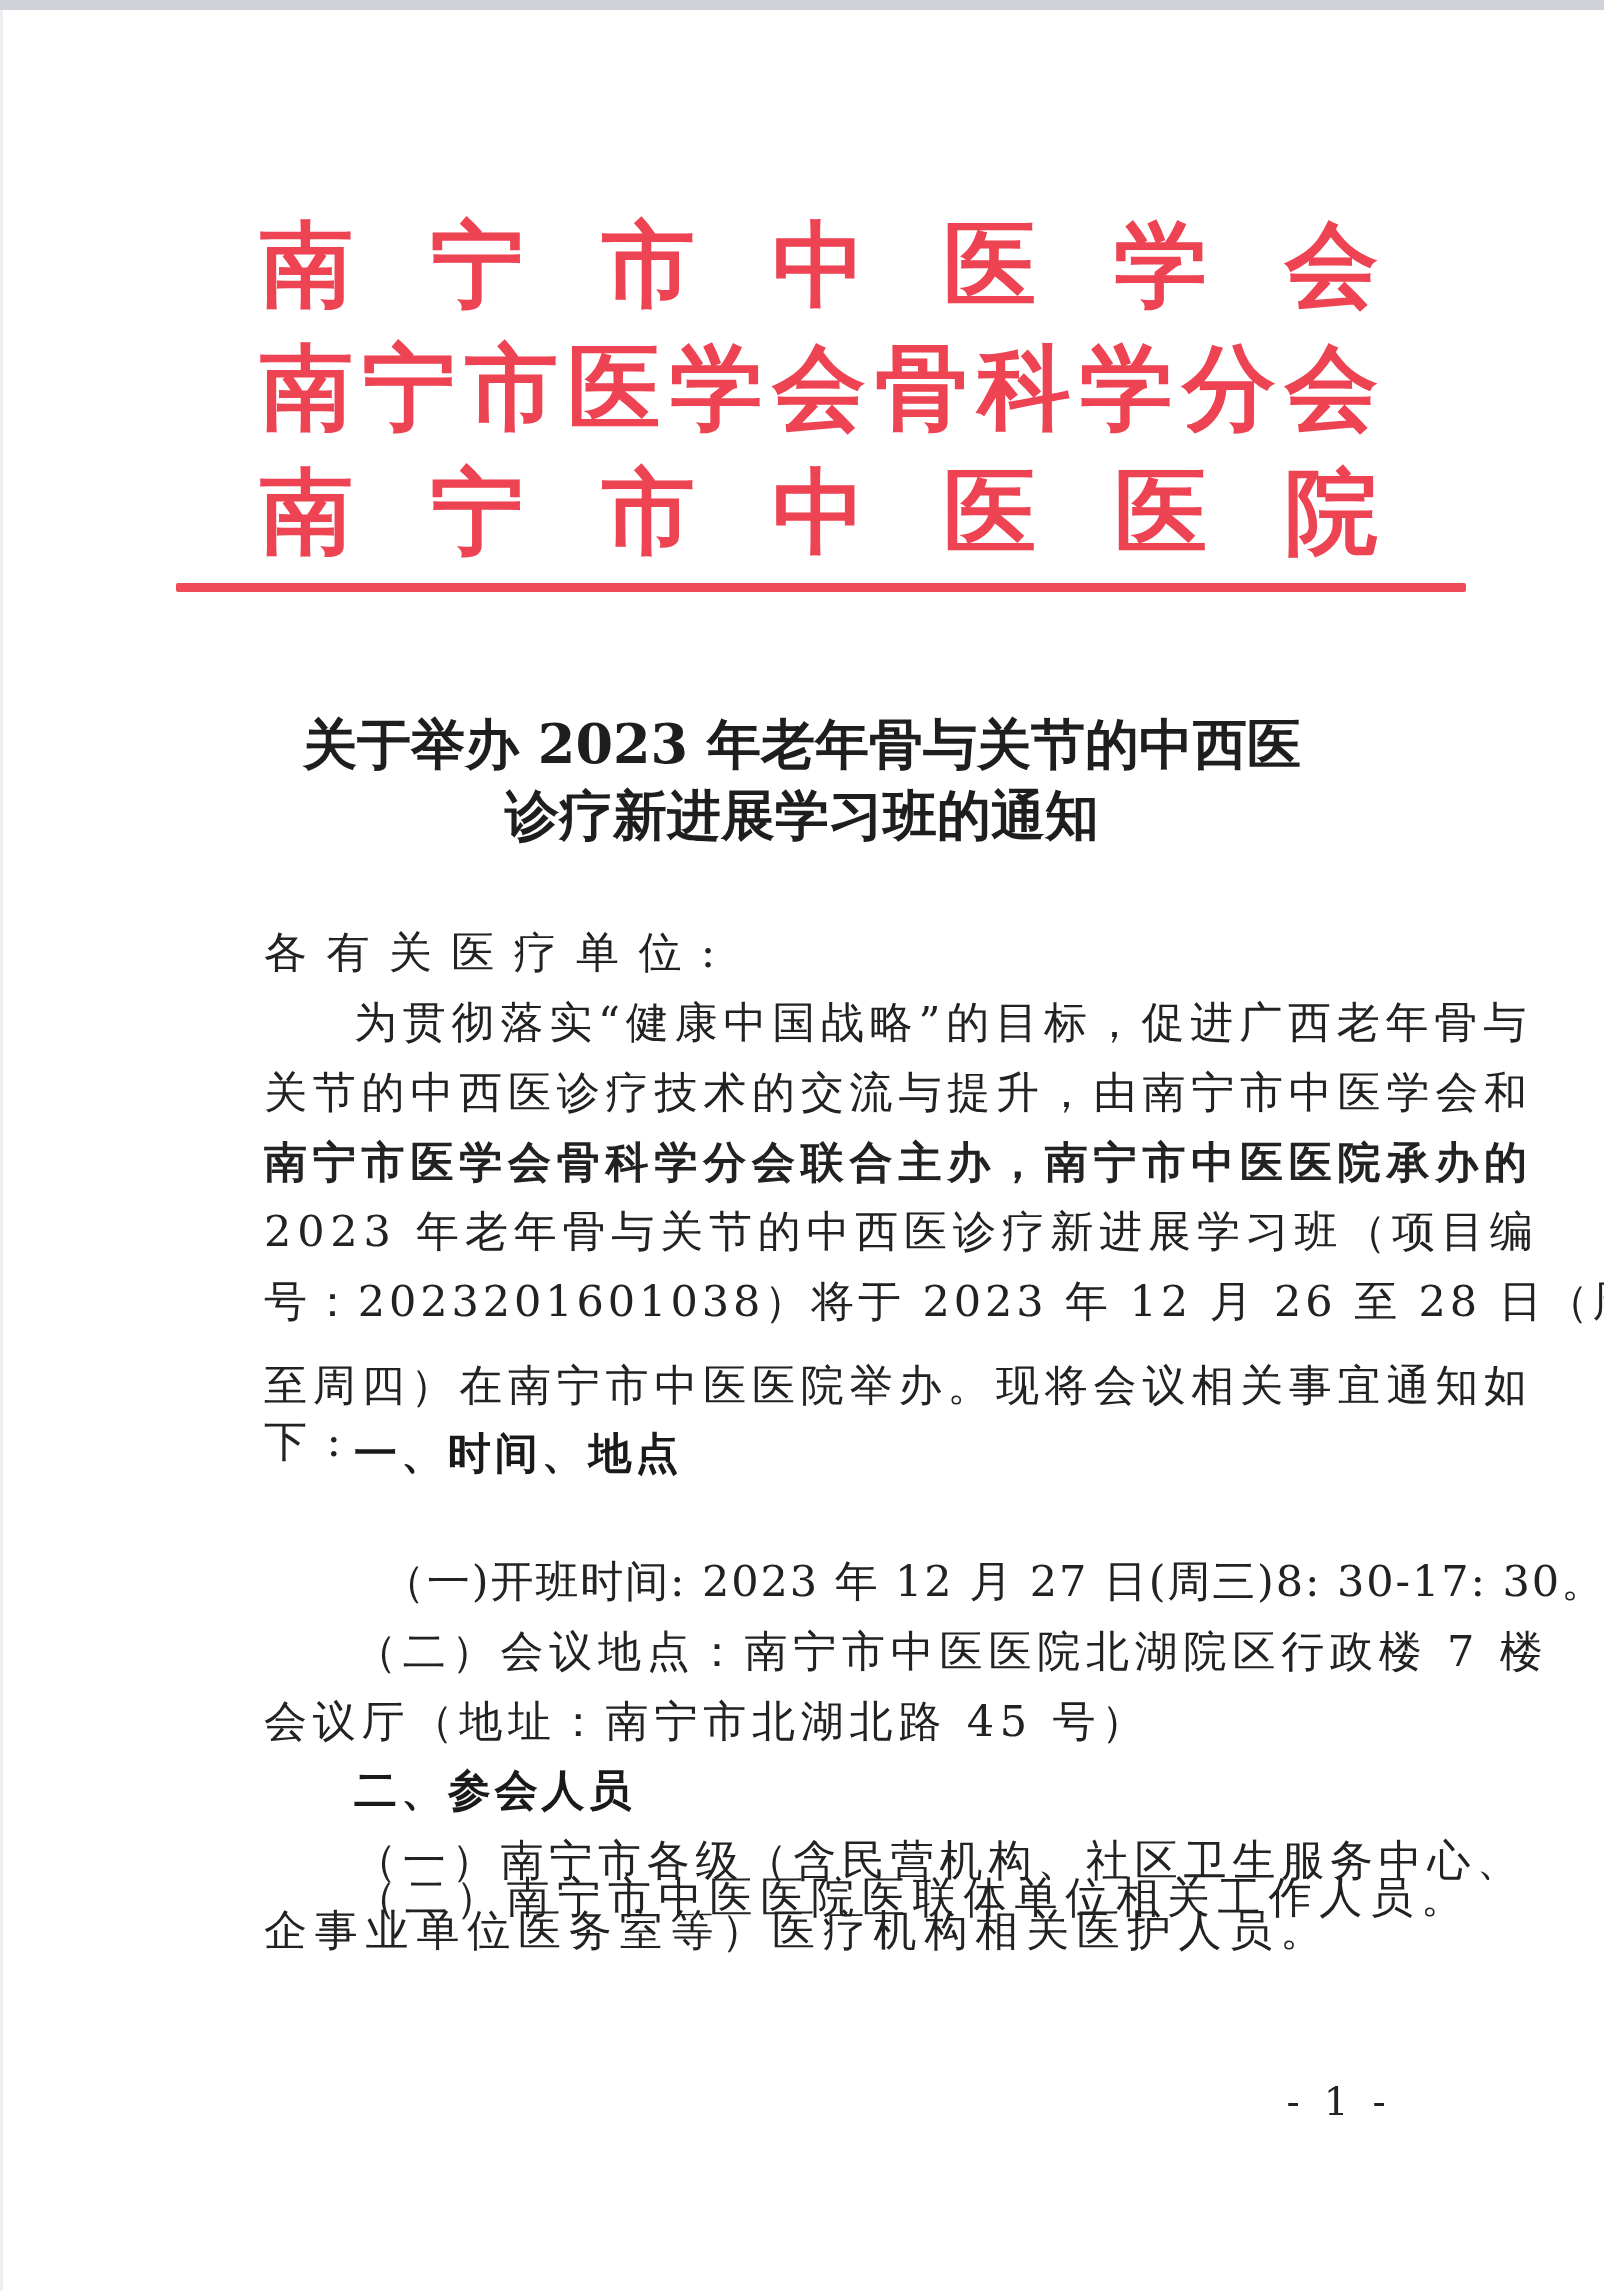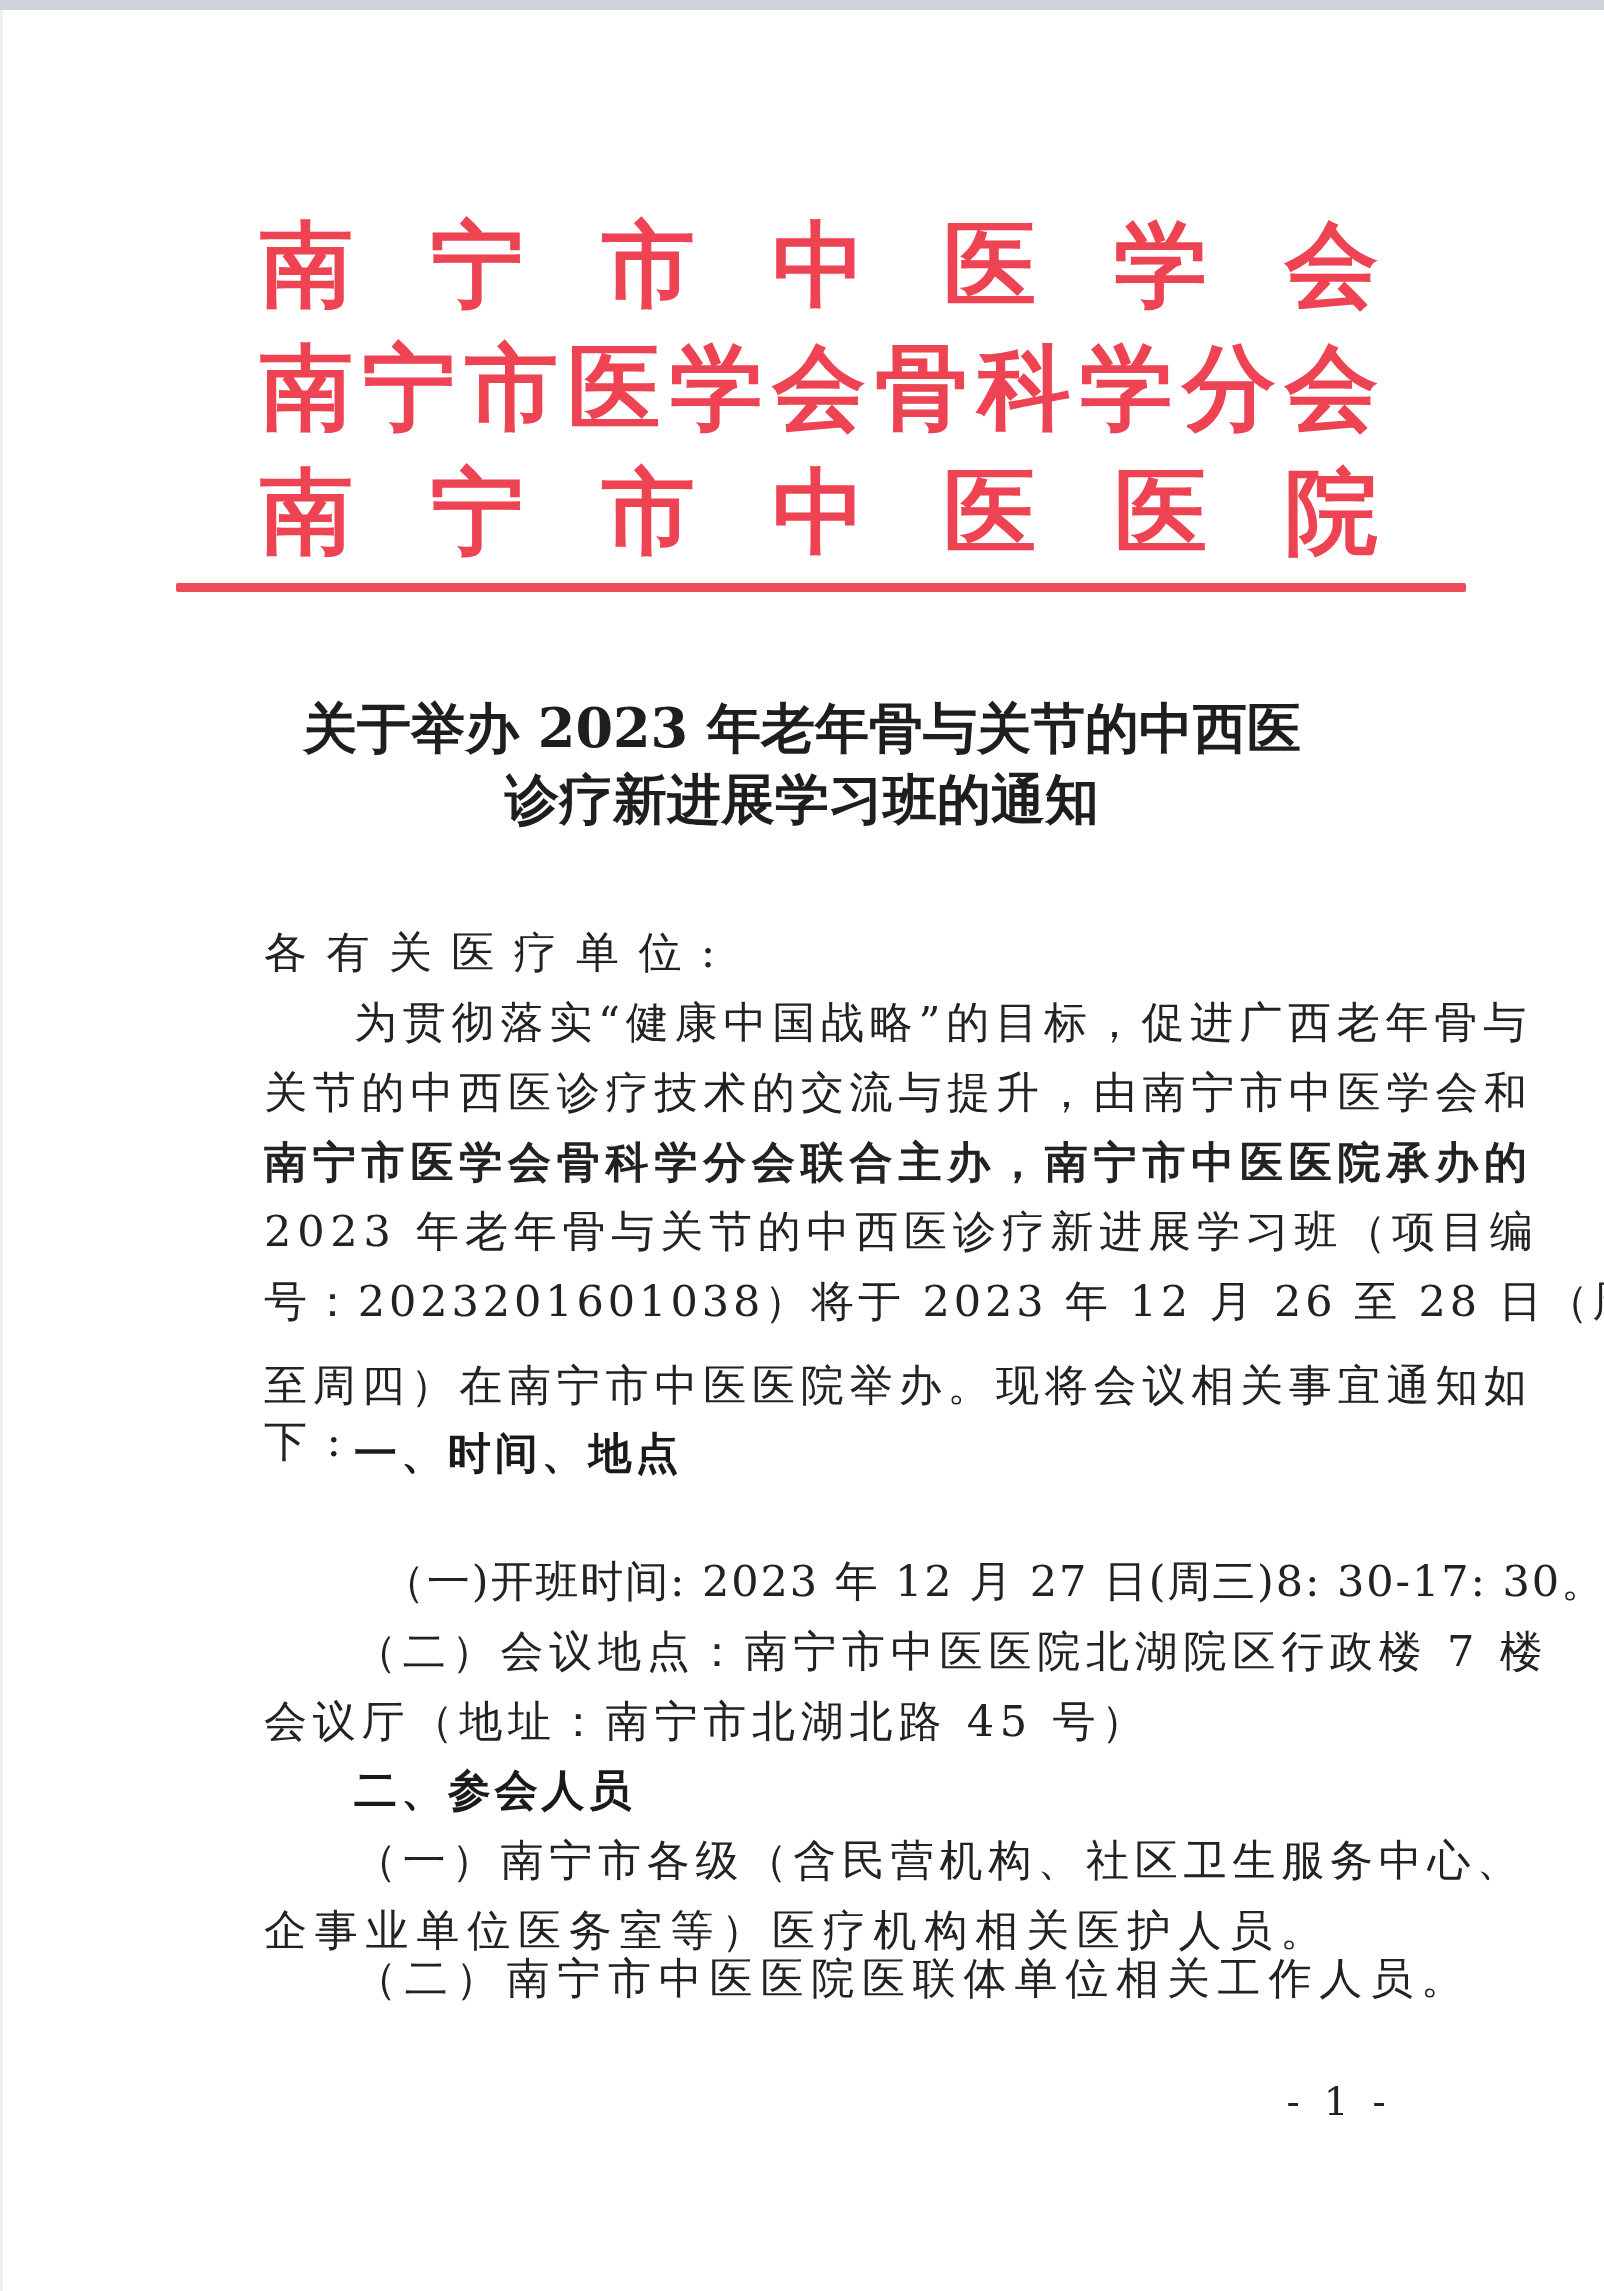--- a/index.html
+++ b/index.html
@@ -18,20 +18,21 @@
     font-family: "DejaVu Serif", "Liberation Serif", serif;
   }
   .header-line span { display: inline-block; }
   .red-rule { position: absolute; left: 176px; top: 583px; width: 1290px; height: 8.7px; background: #ef4a5a; border-radius: 1.9px; }
 
   .title-line {
     position: absolute; left: 0; width: 1604px; text-align: center;
     font-size: 54px; line-height: 68px; font-weight: bold; color: #1e1e1e;
     font-family: "DejaVu Serif", "Liberation Serif", serif;
     letter-spacing: 0px;
+    margin-top: 16px;
   }
 
   .body-line {
     position: absolute; left: 264px; width: 1126px; height: 70px;
     font-size: 43px; line-height: 70px; color: #222;
     font-family: "DejaVu Serif", "Liberation Serif", serif;
     white-space: nowrap; letter-spacing: 19.4px;
   }
   .indent { left: 354px; width: 1029px; }
   .heading {
@@ -100,17 +101,17 @@
   <div class="body-line" style="top:1406px;">下:</div>
 
   <div class="body-line indent heading" style="top:1418px;">一、时间、地点</div>
   <div class="body-line indent" style="top:1546px; letter-spacing:1.9px;margin-left:28px;">（一)开班时间: 2023 年 12 月 27 日(周三)8: 30-17: 30。</div>
   <div class="body-line indent" style="top:1616px; letter-spacing:5.8px;">（二）会议地点：南宁市中医医院北湖院区行政楼 7 楼</div>
   <div class="body-line" style="top:1686px; letter-spacing:5.8px;">会议厅（地址：南宁市北湖北路 45 号）</div>
 
   <div class="body-line indent heading" style="top:1755px;">二、参会人员</div>
   <div class="body-line indent" style="top:1825px; letter-spacing:5.8px;">（一）南宁市各级（含民营机构、社区卫生服务中心、</div>
   <div class="body-line" style="top:1895px; letter-spacing:7.8px;">企事业单位医务室等）医疗机构相关医护人员。</div>
-  <div class="body-line indent" style="top:1943px; letter-spacing:7.8px;">（二）南宁市中医医院医联体单位相关工作人员。</div>
+  <div class="body-line indent" style="top:1862px; letter-spacing:7.8px;">（二）南宁市中医医院医联体单位相关工作人员。</div>
 </div>
 
 <div class="page-num">- 1 -</div>
 
 
 </body></html>

